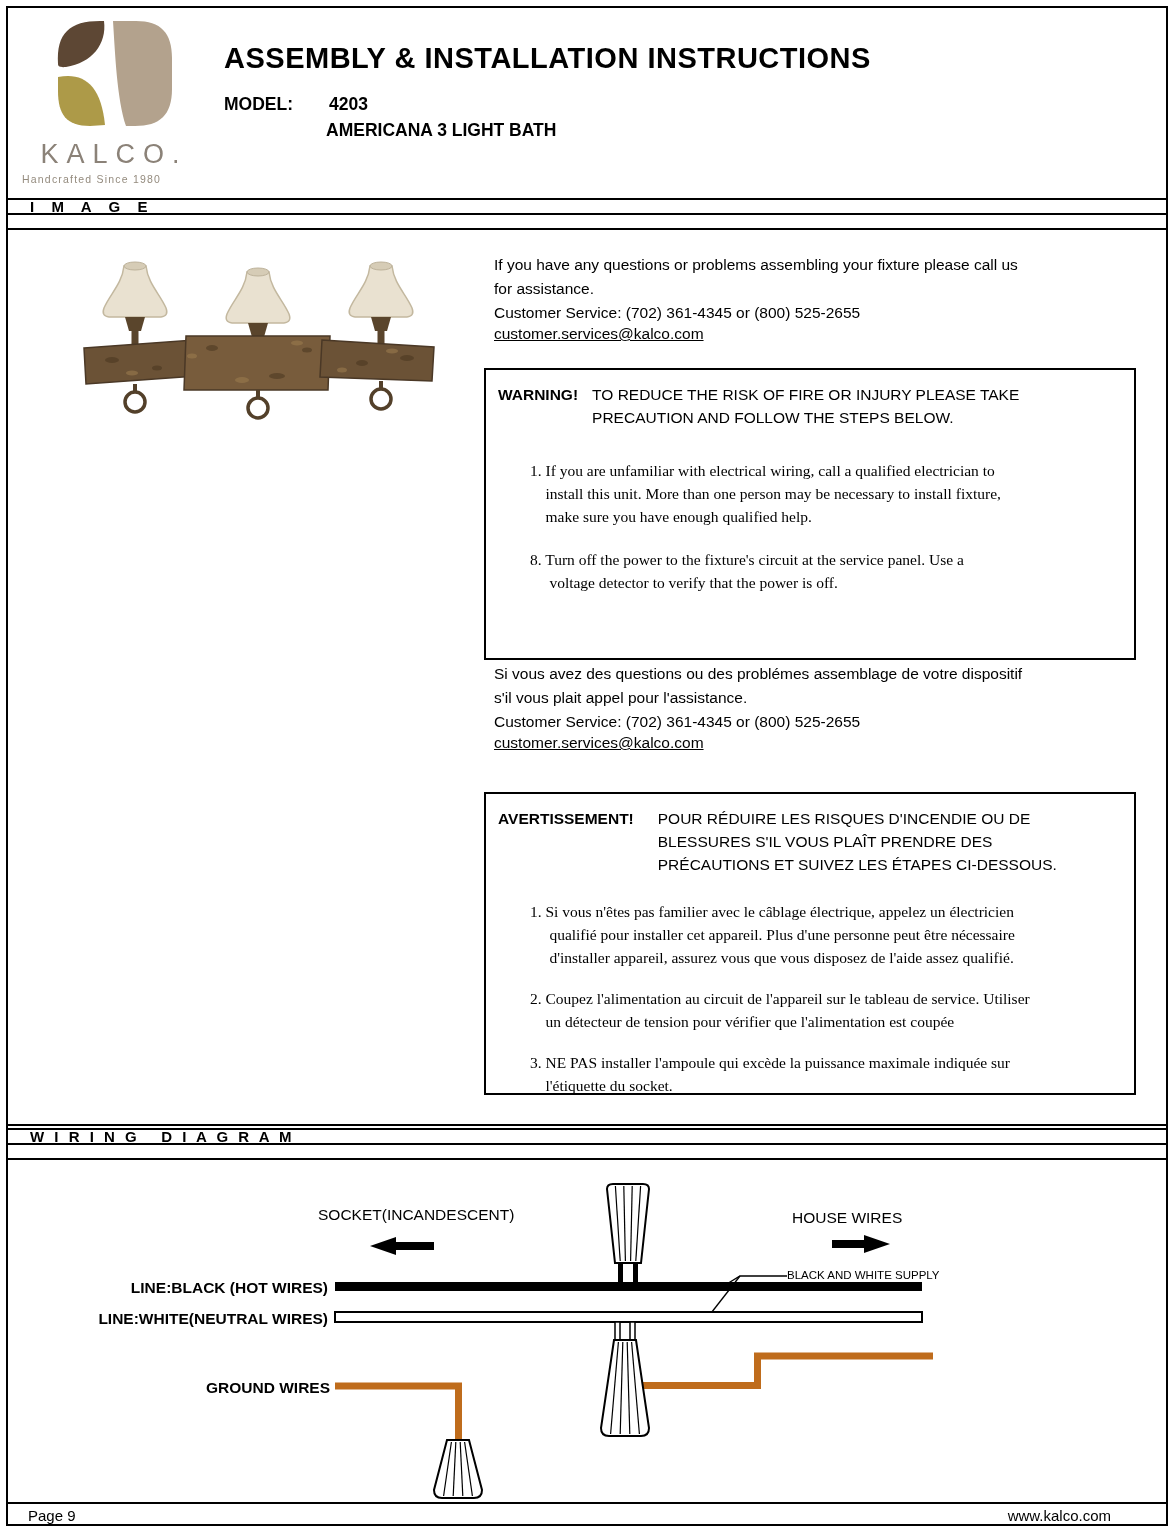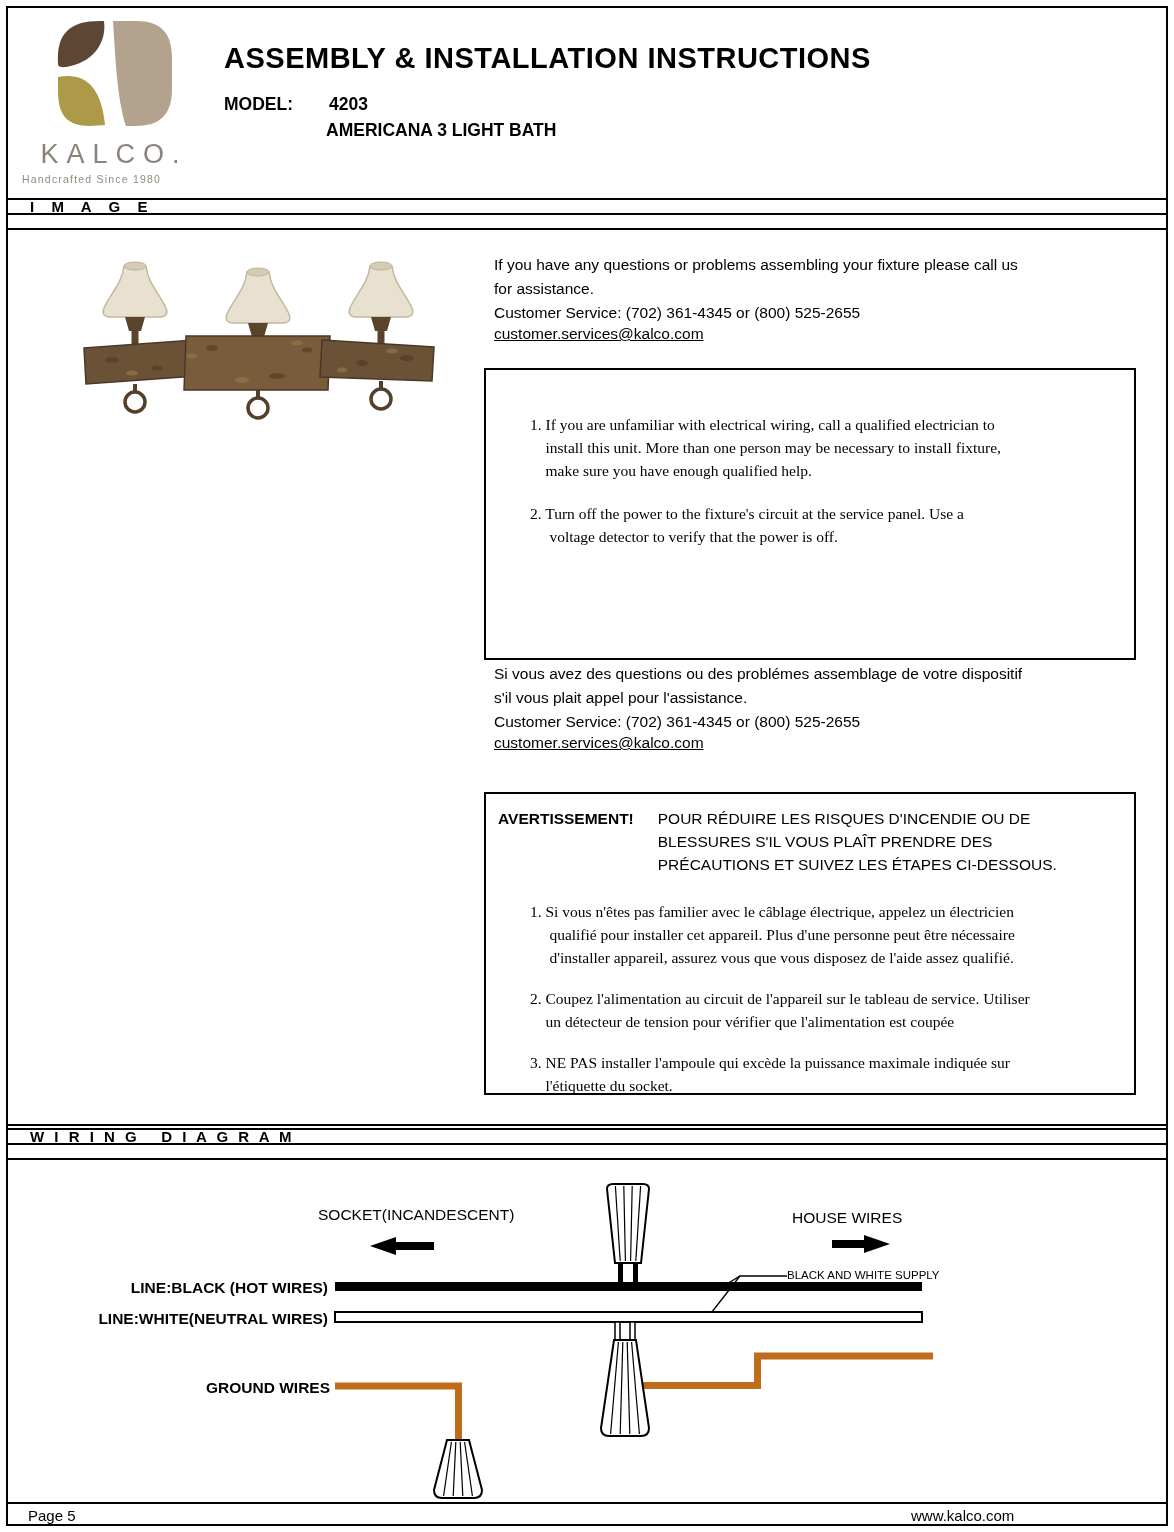--- a/index.html
+++ b/index.html
@@ -128,25 +128,30 @@
       <circle cx="309" cy="151" r="10"></circle>
   </g>
 </svg>
 
 <div class="abs intro" style="left:494px;top:253px">If you have any questions or problems assembling your fixture please call us
 for assistance.
 Customer Service: (702) 361-4345 or (800) 525-2655</div>
 <div class="abs email" style="left:494px;top:325px">customer.services@kalco.com</div>
 
 <div class="abs wbox en" style="left:484px;top:368px;height:292px">
+  <div class="whead">
+    <span class="wlabel">WARNING!</span>
+    <div class="wtitle">TO REDUCE THE RISK OF FIRE OR INJURY PLEASE TAKE
+PRECAUTION AND FOLLOW THE STEPS BELOW.</div>
+  </div>
   <div class="wsteps">
     <div class="step">1. If you are unfamiliar with electrical wiring, call a qualified electrician to
     install this unit. More than one person may be necessary to install fixture,
     make sure you have enough qualified help.</div>
-    <div class="step">2. Turn off the power to the fixture's circuit at the service panel. Use a
+    <div class="step">8. Turn off the power to the fixture's circuit at the service panel. Use a
      voltage detector to verify that the power is off.</div>
   </div>
 </div>
 
 <div class="abs intro" style="left:494px;top:662px">Si vous avez des questions ou des problémes assemblage de votre dispositif
 s'il vous plait appel pour l'assistance.
 Customer Service: (702) 361-4345 or (800) 525-2655</div>
 <div class="abs email" style="left:494px;top:734px">customer.services@kalco.com</div>
 
 <div class="abs wbox fr" style="left:484px;top:792px;height:303px">
@@ -216,14 +221,14 @@
   </g>
 </svg>
 
 <div class="abs wire-label" style="left:318px;top:1206px">SOCKET(INCANDESCENT)</div>
 <div class="abs wire-label" style="left:792px;top:1209px">HOUSE WIRES</div>
 <div class="abs wire-label small" style="left:787px;top:1269px">BLACK AND WHITE SUPPLY</div>
 <div class="abs wire-label bold" style="left:118px;top:1279px;width:210px">LINE:BLACK (HOT WIRES)</div>
 <div class="abs wire-label bold" style="left:83px;top:1310px;width:245px">LINE:WHITE(NEUTRAL WIRES)</div>
 <div class="abs wire-label bold" style="left:178px;top:1379px;width:152px">GROUND WIRES</div>
 
-<div class="abs footer-text" style="left:28px">Page 5</div>
-<div class="abs footer-text" style="left:911px;width:200px;">www.kalco.com</div>
+<div class="abs footer-text" style="left:28px">Page 9</div>
+<div class="abs footer-text" style="left:911px;width:200px;text-align:right">www.kalco.com</div>
 
 </body></html>

